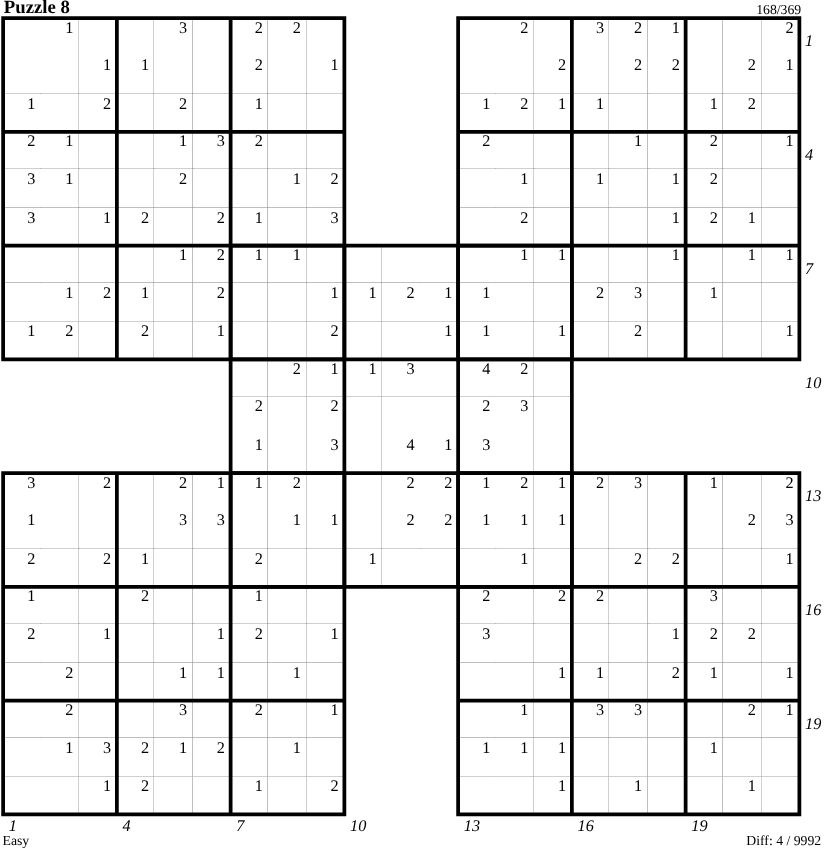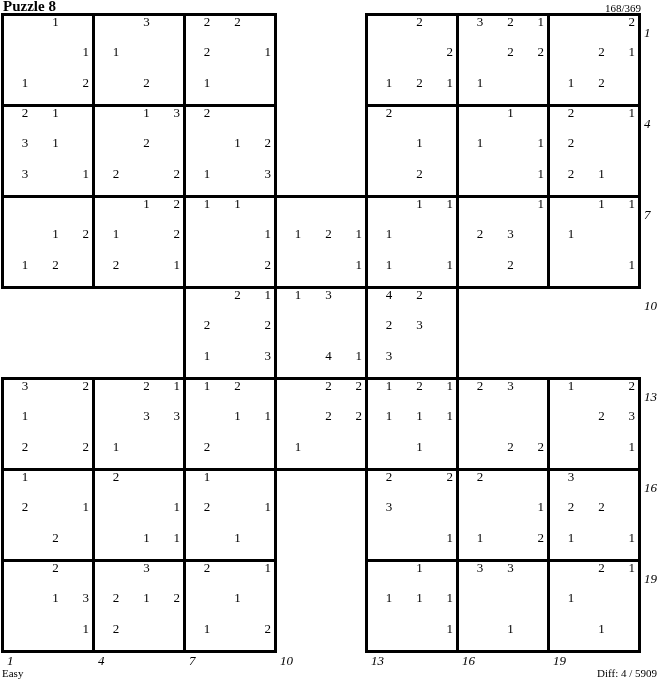--- a/index.html
+++ b/index.html
@@ -460,21 +460,21 @@
       <div class="boxline" style="left: 2px; top: 467.5px; width: 273px; height: 3px;"></div>
       <div class="boxline" style="left: 182.5px; top: 378px; width: 3px; height: 273px;"></div>
       <div class="boxline" style="left: 2px; top: 558.5px; width: 273px; height: 3px;"></div>
       <div class="frame" style="left: 364.5px; top: 376.5px; width: 276px; height: 276px;"></div>
       <div class="boxline" style="left: 455.5px; top: 378px; width: 3px; height: 273px;"></div>
       <div class="boxline" style="left: 366px; top: 467.5px; width: 273px; height: 3px;"></div>
       <div class="boxline" style="left: 546.5px; top: 378px; width: 3px; height: 273px;"></div>
       <div class="boxline" style="left: 366px; top: 558.5px; width: 273px; height: 3px;"></div>
     </div>
   <div class="difficulty">Easy</div>
-  <div class="diffstat">Diff: 4 / 5909</div>
+  <div class="diffstat">Diff: 4 / 9992</div>
 <div class="rlabel" style="left: 644px; top: 25px;">1</div>
     <div class="rlabel" style="left: 644px; top: 116px;">4</div>
     <div class="rlabel" style="left: 644px; top: 207px;">7</div>
     <div class="rlabel" style="left: 644px; top: 298px;">10</div>
     <div class="rlabel" style="left: 644px; top: 389px;">13</div>
     <div class="rlabel" style="left: 644px; top: 480px;">16</div>
     <div class="rlabel" style="left: 644px; top: 571px;">19</div>
     <div class="clabel" style="left: 7px; top: 653px;">1</div>
     <div class="clabel" style="left: 98px; top: 653px;">4</div>
     <div class="clabel" style="left: 189px; top: 653px;">7</div>

